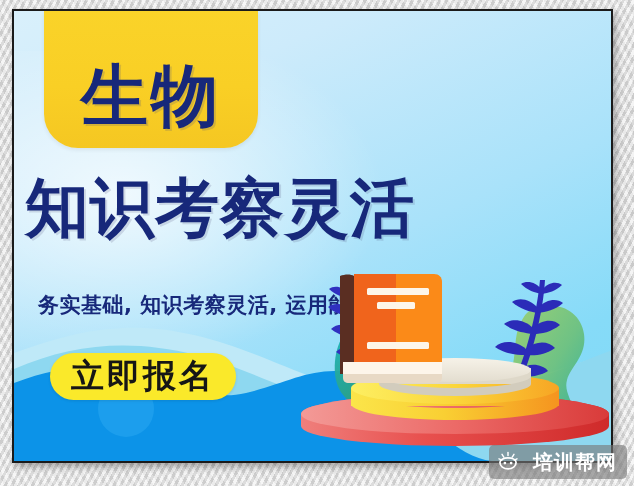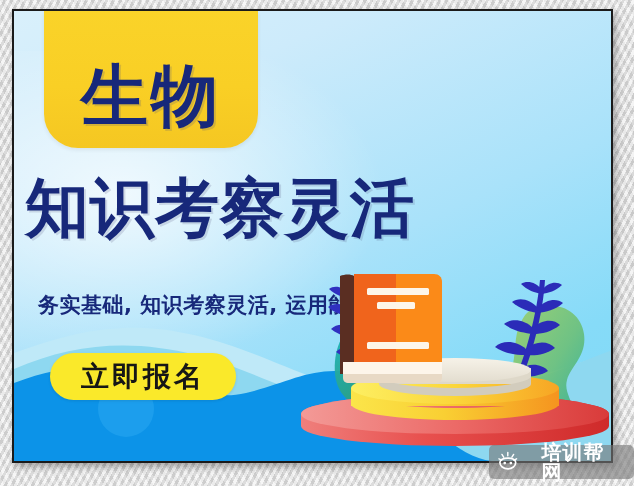--- a/index.html
+++ b/index.html
@@ -119,21 +119,21 @@
     height: 47px;
     background: #fae92a;
     border-radius: 24px;
     display: flex;
     align-items: center;
     justify-content: center;
     cursor: pointer;
     box-shadow: 0 1px 3px rgba(0,0,0,0.10);
   }
   #cta-button .cta-text {
-    font-size: 28px;
+    font-size: 33px;
     font-weight: 700;
     color: #161616;
     letter-spacing: 3px;
     text-align: right;
   }
 
   
   #illustration {
     position: absolute;
     left: 285px;
@@ -145,21 +145,21 @@
 
   
   #watermark {
     position: absolute;
     left: 489px;
     top: 445px;
     height: 34px;
     padding: 0 10px 0 8px;
     display: flex;
     align-items: center;
-    gap: 23px;
+    gap: 14px;
     background: rgba(120,120,120,0.62);
     border-radius: 5px;
   }
   #watermark .wm-text {
     font-size: 20px;
     font-weight: 700;
     color: #ffffff;
     letter-spacing: 1px;
     line-height: 1;
   }

